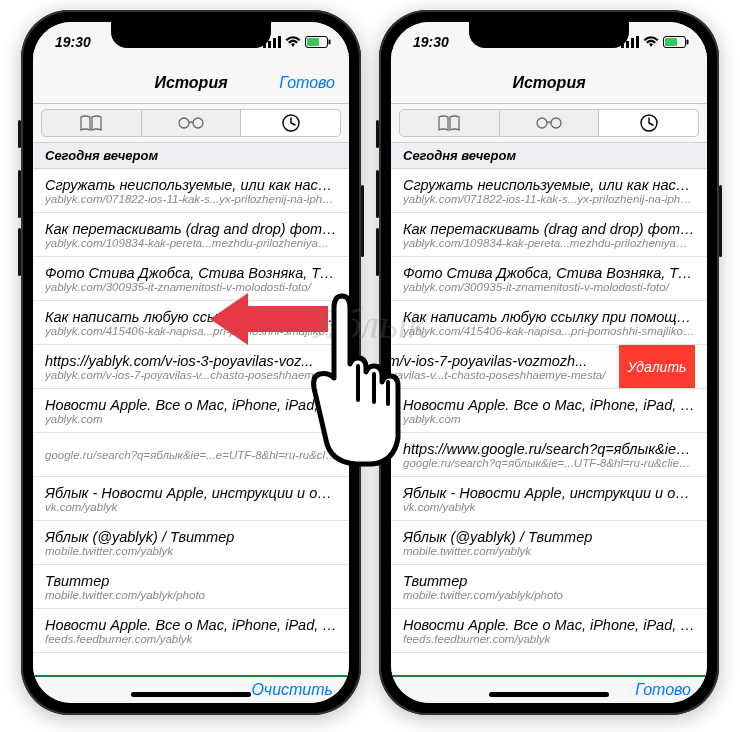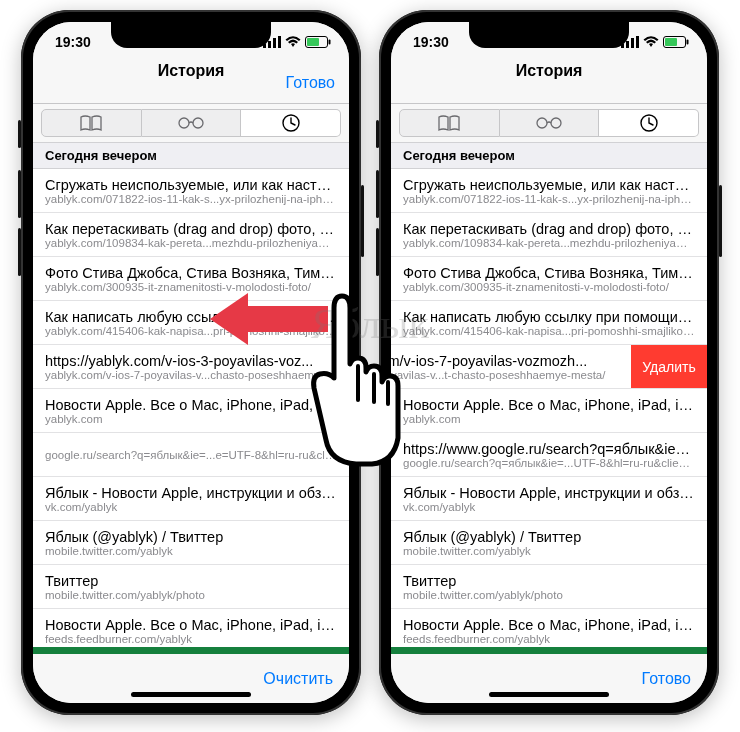--- a/index.html
+++ b/index.html
@@ -13,20 +13,21 @@
     overflow: hidden;
   }
   .stage {
     position: relative;
     width: 740px;
     height: 732px;
     display: flex;
     justify-content: center;
     gap: 18px;
     padding-top: 10px;
+    font-style: italic;
   }
   .phone {
     position: relative;
     width: 340px;
     height: 705px;
     background: #000;
     border-radius: 48px;
     padding: 12px;
     box-shadow: inset 0 0 0 2px #333, 0 4px 20px rgba(0,0,0,.25);
   }
@@ -55,21 +56,21 @@
     height: 40px;
     display:flex; align-items:center; justify-content:space-between;
     padding: 0 18px 0 22px;
     font-size: 14px; font-weight:600; color:#000;
     background:#f7f7f7;
   }
   .sb-icons { display:flex; align-items:center; gap:4px; }
   .navbar {
     height:42px; background:#f7f7f7;
     border-bottom:1px solid #c6c6c8;
-    display:flex; align-items:flex-start; justify-content:center;
+    display:flex; align-items:center; justify-content:center;
     position:relative;
   }
   .nav-title { font-size:16px; font-weight:600; color:#000; }
   .nav-right {
     position:absolute; right:14px; top:0; bottom:0;
     display:flex; align-items:center;
     font-size:16px; color:#007aff;
   }
   .segmented {
     display:flex; height:38px; padding:5px 8px; gap:0;
@@ -98,26 +99,26 @@
     display:flex; flex-direction:column; justify-content:center;
     overflow:hidden;
   }
   .row .title { font-size:14.5px; color:#000; white-space:nowrap; overflow:hidden; text-overflow:ellipsis; }
   .row .sub   { font-size:11.5px; color:#8a8a8e; white-space:nowrap; overflow:hidden; text-overflow:ellipsis; }
   .row.swiped { padding-left:0; }
   .row.swiped .inner { transform: translateX(-76px); }
   .row .inner { display:flex; flex-direction:column; padding-left:12px; }
   .row.swiped .inner { padding-left:12px; }
   .row .delete-btn {
-    position:absolute; right:0; top:0; bottom:0; width:76px;
+    position:absolute; right:12px; top:0; bottom:0; width:76px;
     background:#ff3b30; color:#fff; font-size:14px;
     display:flex; align-items:center; justify-content:center;
   }
   .toolbar {
-    height:56px; border-top:7px solid #15803d; background:#f7f7f7;
+    height:28px; border-top:2px solid #15803d; background:#f7f7f7;
     display:flex; align-items:center; justify-content:flex-end; padding:0 16px;
     font-size:16px; color:#007aff;
   }
   .home-indicator {
     position:absolute; bottom:6px; left:50%; transform:translateX(-50%);
     width:120px; height:5px; border-radius:3px; background:#000;
   }
   
   .swipe-arrow {
     position:absolute; top:293px; left:210px;

